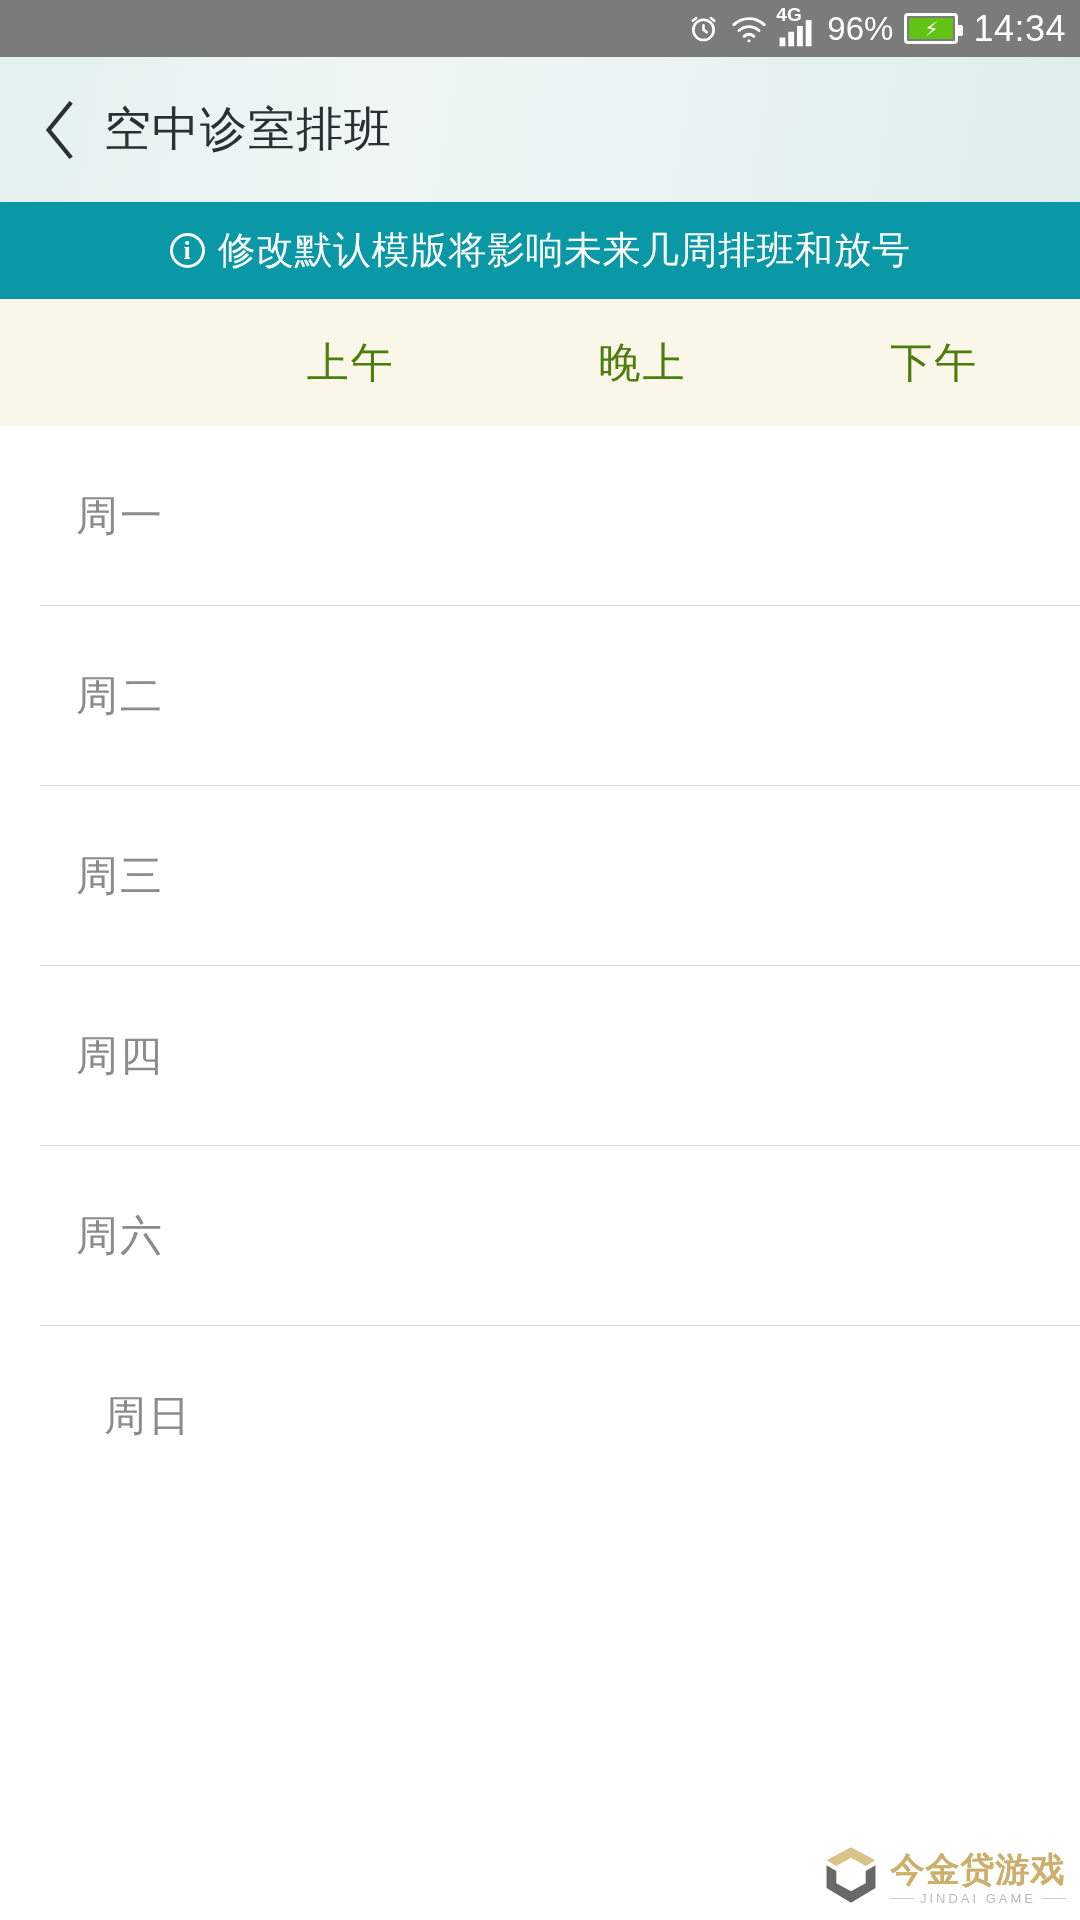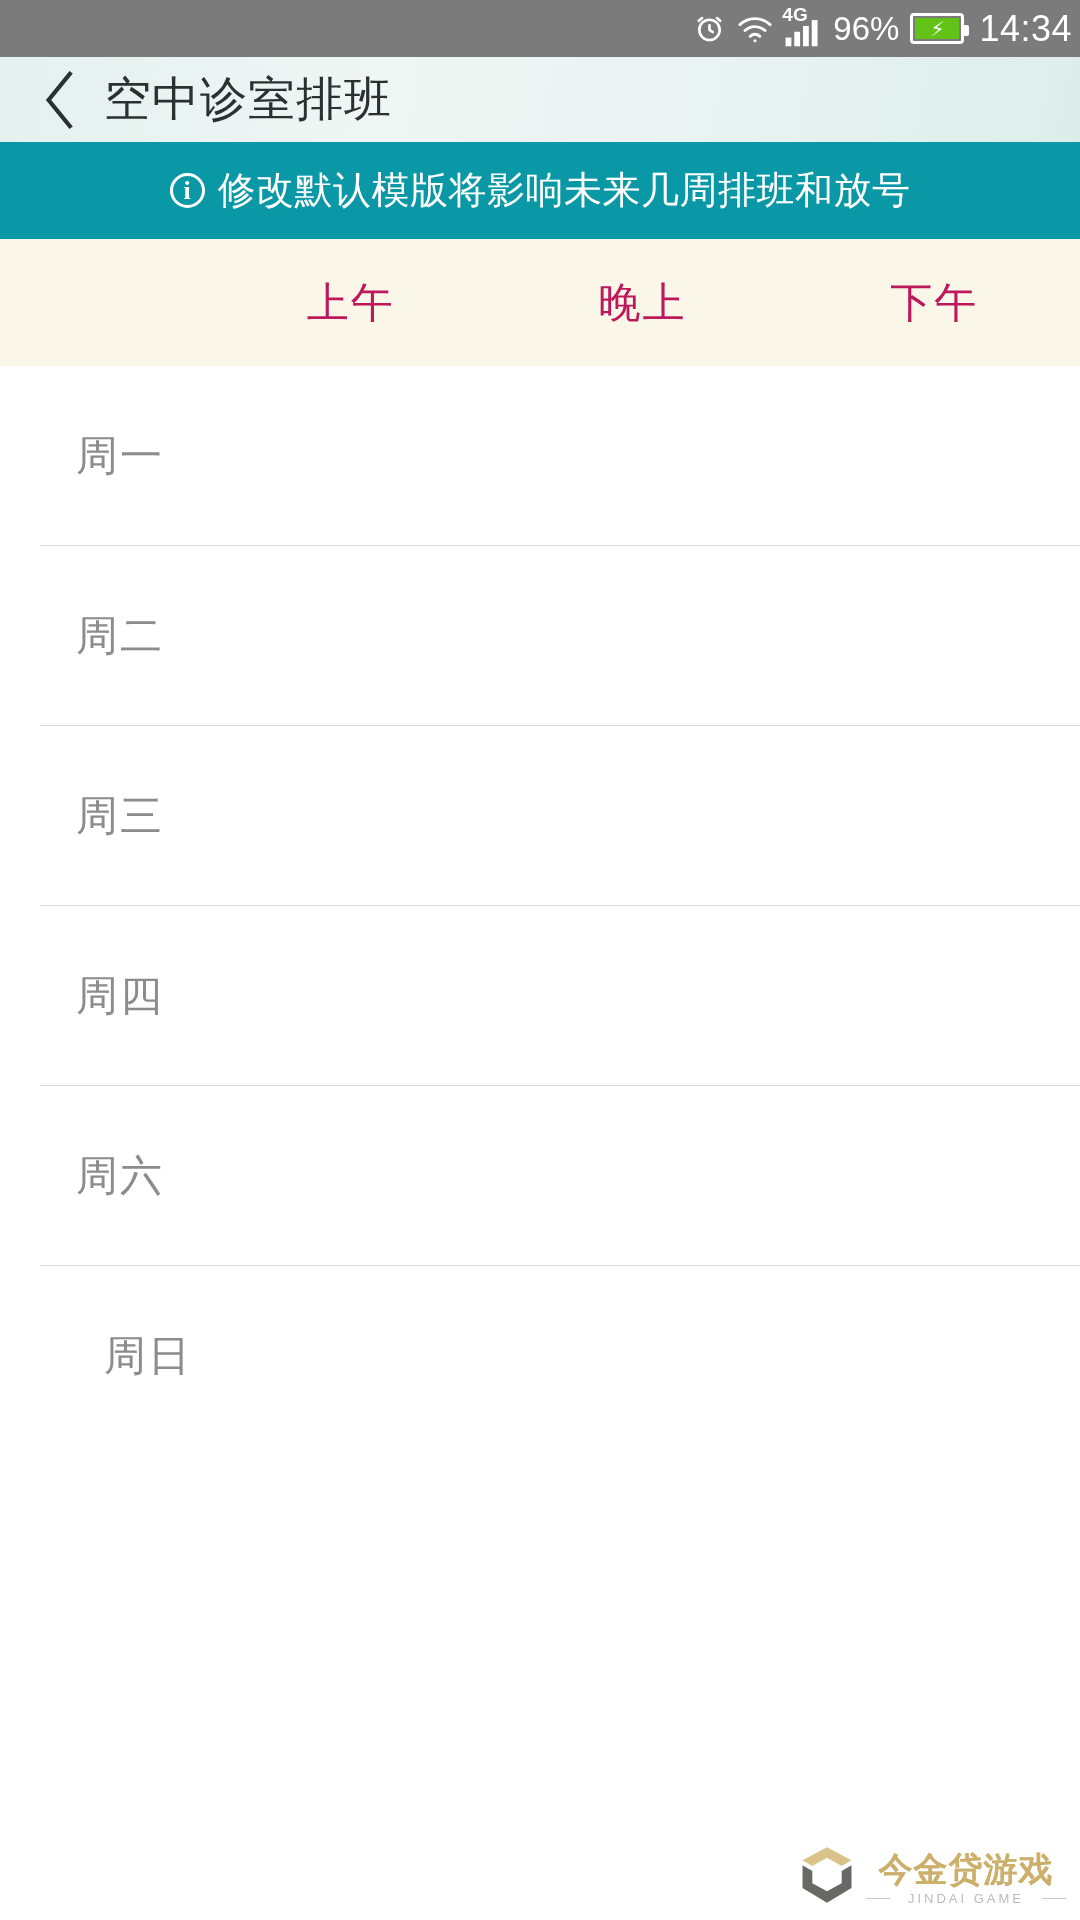--- a/index.html
+++ b/index.html
@@ -8,21 +8,21 @@
     font-family:"Liberation Sans","DejaVu Sans",sans-serif;
     background:#ffffff; overflow:hidden;
   }
   #app { position:relative; width:1080px; height:1920px; background:#fff; }
 
   
   .statusbar{
     height:57px; width:100%;
     background:#7b7b7b;
     display:flex; align-items:center; justify-content:flex-end;
-    padding-right:8px; gap:11px;
+    padding-right:14px; gap:11px;
     color:#ffffff;
   }
   .sb-icon{ display:flex; align-items:center; justify-content:center; }
   .sb-battery-pct{ font-size:33px; letter-spacing:0px; color:#fff; font-weight:400;}
   .sb-time{ font-size:36px; color:#fff; letter-spacing:0.5px; margin-left:4px;}
   .batt-shell{
     width:54px; height:31px; border:3px solid #ffffff; border-radius:4px;
     position:relative; display:flex; align-items:center; padding:2px;
   }
   .batt-shell:after{
@@ -30,21 +30,21 @@
     width:5px; height:11px; background:#fff; border-radius:0 2px 2px 0;
   }
   .batt-fill{
     width:100%; height:100%; background:#62c216;
     display:flex; align-items:center; justify-content:center;
   }
   .bolt{ font-size:20px; color:#ffffff; line-height:1; }
 
   
   .titlebar{
-    height:85px; width:100%;
+    height:145px; width:100%;
     background:linear-gradient(100deg,#e4f1ee 0%, #eff6f4 35%, #e9f3f1 65%, #ddeeea 100%);
     display:flex; align-items:center; padding-left:30px;
   }
   .back-chevron{
     width:60px; height:60px; display:flex; align-items:center; justify-content:center;
     margin-right:14px;
   }
   .title-text{
     font-size:47px; color:#2b3033; letter-spacing:1px; font-weight:400;
   }
@@ -66,21 +66,21 @@
 
   
   .colheader{
     height:127px; width:100%;
     background:#faf6e8;
     display:flex; align-items:center;
   }
   .colheader .daycol{ width:205px; }
   .colheader .slot{
     flex:1; text-align:center;
-    font-size:42px; color:#be185d; letter-spacing:2px;
+    font-size:42px; color:#4d7c0f; letter-spacing:2px;
   }
 
   
   .rows{ width:100%;margin-left:40px; }
   .row{
     height:180px; width:100%;
     display:flex; align-items:center;
     border-bottom:1px solid #d9d9d9;
     background:#ffffff;
   }
@@ -113,21 +113,21 @@
   .wm-mark{ width:58px; height:62px; }
   .wm-textwrap{ display:flex; flex-direction:column; align-items:center; }
   .wm-cn{
     font-size:34px; font-weight:700; letter-spacing:1px;
     background:linear-gradient(180deg,#e9dcb2 0%, #c9ab63 100%);
     -webkit-background-clip:text; background-clip:text; color:#c9ab63;
     line-height:1.05;
   }
   .wm-en{
     font-size:13px; color:#b8b8b8; letter-spacing:3px;
-    display:flex; align-items:center; gap:18px; margin-top:3px;
+    display:flex; align-items:center; gap:6px; margin-top:3px;
   }
   .wm-en .bar{ display:block; width:24px; height:1px; background:#c6c6c6; }
 </style>
 </head>
 <body>
 
 <div id="app">
 
   <div class="statusbar">
     <span class="sb-icon">

